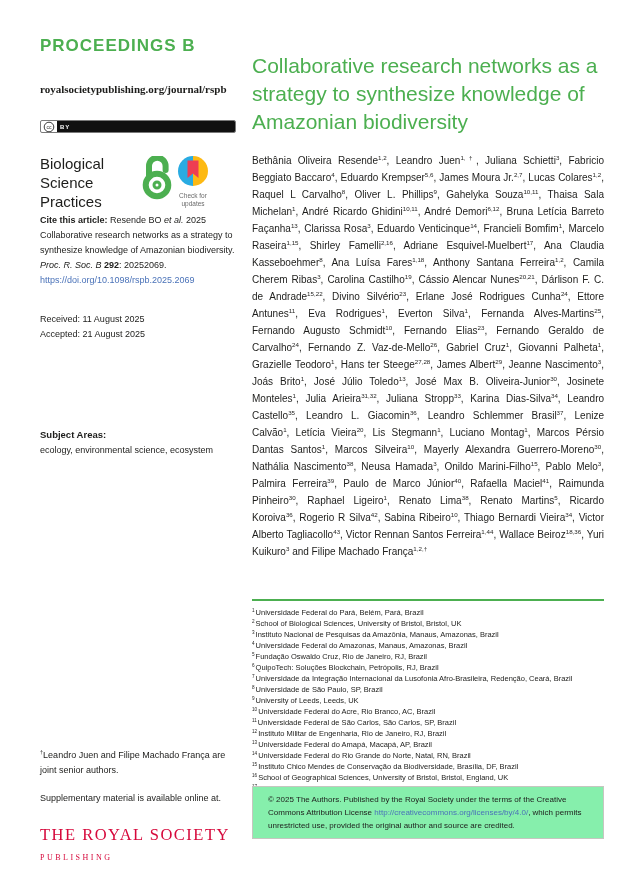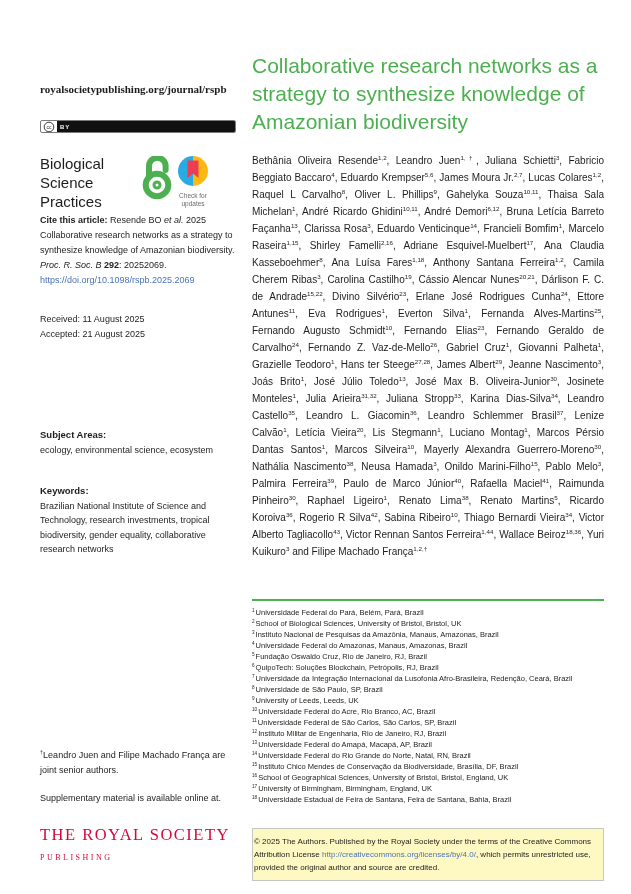--- a/index.html
+++ b/index.html
@@ -53,30 +53,31 @@
   .title { top:34px; font-size:21px; line-height:28px; font-weight:normal; color:#4caf50; }
 
   .authors { top:134px; font-size:10px; line-height:17px; text-align:justify; color:#1d1d1b; }
   .authors sup, .cite sup, .fnote sup, .affils sup { font-size:0.62em; vertical-align:super; line-height:0; }
 
   .greenrule { top:581px; height:2px; background:#4caf50; border:none; }
 
   .affils { top:589px; font-size:7.5px; line-height:11px; color:#1d1d1b; }
   .affil sup { margin-right:1px; }
 
-  .copyright { top:810px; background:#fef9c3; border:1px solid #c6c6c0; padding:6px 1px;
+  .copyright { top:768px; background:#86efac; border:1px solid #c6c6c0; padding:6px 15px;
                font-size:8px; line-height:13px; color:#1d1d1b; }
 </style>
 </head>
 <body>
 
 <div class="page">
 
   <aside class="left">
 
+    <div class="blk brand">PROCEEDINGS B</div>
 
     <div class="blk jurl">royalsocietypublishing.org/journal/rspb</div>
 
     <div class="blk ccbadge">
       <span class="ccicon">
         <svg width="12" height="12" viewBox="0 0 20 20">
           <circle cx="10" cy="10" r="8" fill="#fff" stroke="#333" stroke-width="1.6"></circle>
           <text x="10" y="13.2" font-size="8.5" text-anchor="middle" fill="#333">cc</text>
         </svg>
       </span>
@@ -119,24 +120,20 @@
       <span>Received: 11 August 2025</span><br>
       <span>Accepted: 21 August 2025</span>
     </p>
 
 
     <div class="blk subjarea small">
       <span class="label">Subject Areas:</span><br>
       <span>ecology, environmental science, ecosystem</span>
     </div>
 
-    <div class="blk keywords small">
-      <span class="label">Keywords:</span><br>
-      <span>Brazilian National Institute of Science and Technology, research investments, tropical biodiversity, gender equality, collaborative research networks</span>
-    </div>
 
 
     <p class="blk fnote">
       <sup>†</sup><span>Leandro Juen and Filipe Machado França are joint senior authors.</span>
     </p>
 
     <p class="blk supp">Supplementary material is available online at.</p>
 
     <div class="blk rslogo">
       <div class="rsname">THE ROYAL SOCIETY</div>

